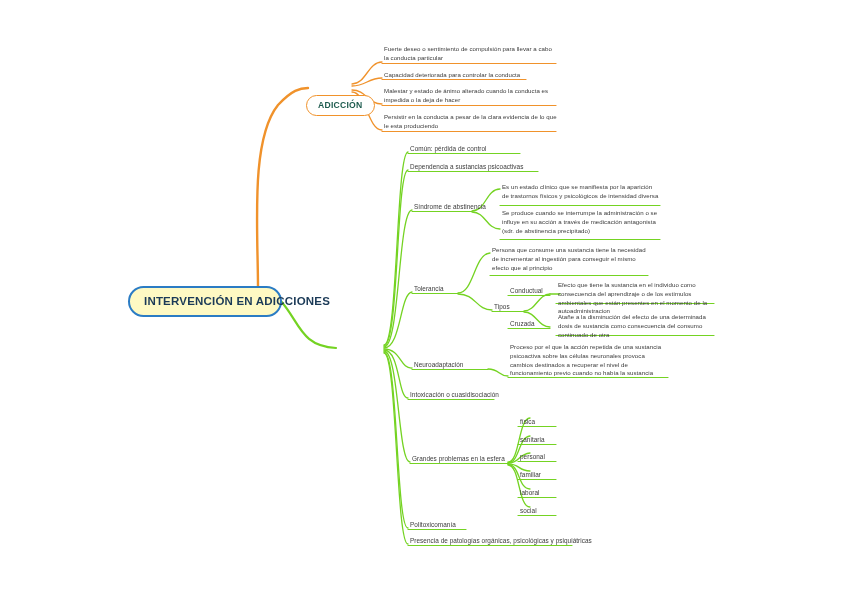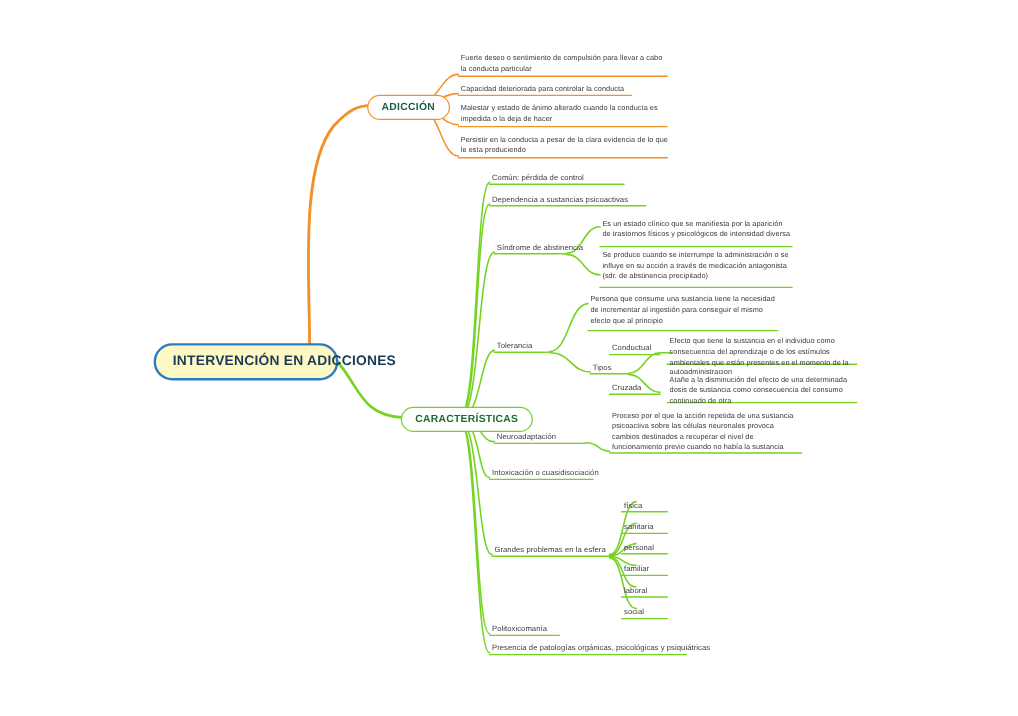--- a/index.html
+++ b/index.html
@@ -48,21 +48,21 @@
     border-radius: 14px;
     background: #ffffff;
     font-size: 8.6px;
     font-weight: 700;
     letter-spacing: 0.25px;
     padding: 4px 11px 5px 11px;
     text-align: center;
     white-space: nowrap;
     color: #1d5b4e;
   }
-  .pill.orange { border: 1.6px solid #f0922b; }
+  .pill.orange { border: 1.6px solid #f0922b; margin-top: 16px; }
   .pill.green  { border: 1.6px solid #74d322; color: #1d6b2e; }
 
   
   .leaf {
     color: #3a3a3a;
     font-size: 6.1px;
     line-height: 1.45;
     letter-spacing: 0.05px;
     padding: 0 1px 2px 2px;
     text-align: left;
@@ -163,21 +163,20 @@
   <div class="node pill orange" style="left:306px; top:79px;">ADICCIÓN</div>
 
   <div class="node leaf" style="left:382px; top:45px; width:176px;">Fuerte deseo o sentimiento de compulsión para llevar a cabo la conducta particular</div>
 
   <div class="node leaf" style="left:382px; top:71px; width:176px;">Capacidad deteriorada para controlar la conducta</div>
 
   <div class="node leaf" style="left:382px; top:87px; width:176px;">Malestar y estado de ánimo alterado cuando la conducta es impedida o la deja de hacer</div>
 
   <div class="node leaf" style="left:382px; top:113px; width:176px;">Persistir en la conducta a pesar de la clara evidencia de lo que le esta produciendo</div>
 
-  <div class="node pill green" style="left:334px; top:339px;">CARACTERÍSTICAS</div>
 
   <div class="node topic" style="left:408px; top:145px;">Común: pérdida de control</div>
 
   <div class="node topic" style="left:408px; top:163px;">Dependencia a sustancias psicoactivas</div>
 
   <div class="node topic" style="left:412px; top:203px;">Síndrome de abstinencia</div>
 
   <div class="node leaf" style="left:500px; top:183px; width:160px;">Es un estado clínico que se manifiesta por la aparición de trastornos físicos y psicológicos de intensidad diversa</div>
 
   <div class="node leaf" style="left:500px; top:209px; width:160px;">Se produce cuando se interrumpe la administración o se influye en su acción a través de medicación antagonista (sdr. de abstinencia precipitado)</div>

